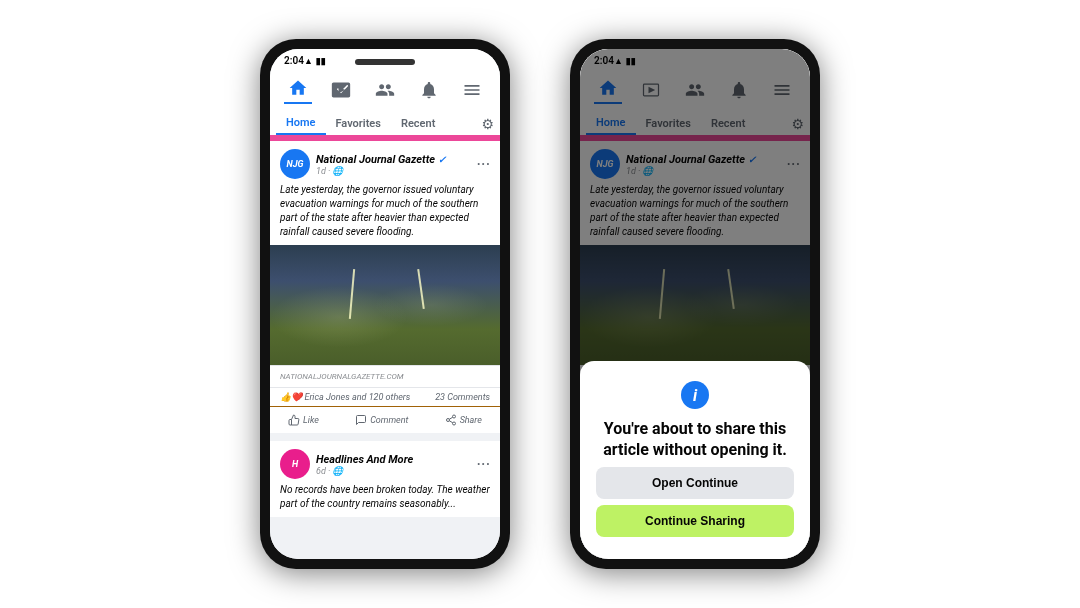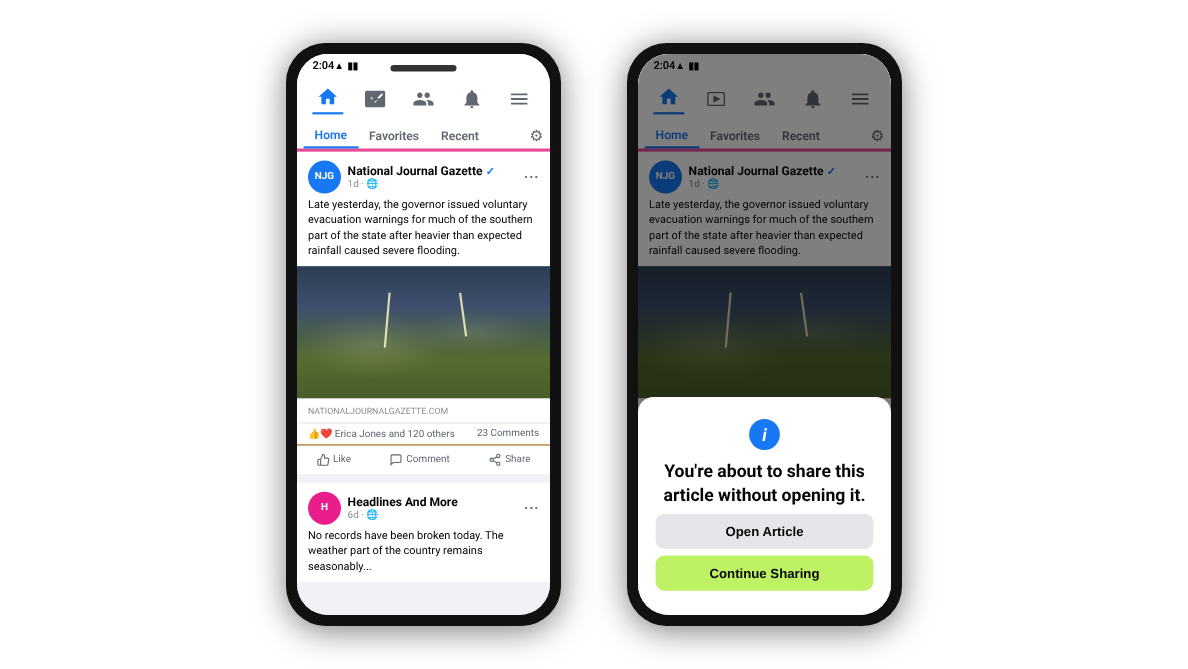--- a/index.html
+++ b/index.html
@@ -60,21 +60,21 @@
     .status-icons {
       display: flex;
       gap: 3px;
       align-items: center;
       font-size: 9px;
     }
 
     
     .nav-bar {
       background: #fff;
-      border-bottom: 3px solid #ec4899;
+      border-bottom: 6px solid #ec4899;
       padding: 0 6px;
     }
     .nav-icons {
       display: flex;
       justify-content: space-around;
       align-items: center;
       padding: 6px 0 4px;
     }
     .nav-icon {
       width: 28px;
@@ -116,20 +116,21 @@
     .feed {
       flex: 1;
       overflow: hidden;
       background: #f0f2f5;
     }
 
     
     .post-card {
       background: #fff;
       margin-bottom: 8px;
+      font-style: italic;
     }
     .post-header {
       display: flex;
       align-items: center;
       padding: 8px 10px 4px;
       gap: 6px;
     }
     .avatar {
       width: 30px;
       height: 30px;
@@ -522,18 +523,18 @@
         </div>
       </div>
     </div>
 
     <div class="modal-overlay">
       <div class="modal-sheet">
         <div class="modal-info-icon">
           <span>i</span>
         </div>
         <div class="modal-title">You're about to share this article without opening it.</div>
-        <button class="modal-btn modal-btn-primary">Open Article</button>
+        <button class="modal-btn modal-btn-primary">Open Continue</button>
         <button class="modal-btn modal-btn-secondary">Continue Sharing</button>
       </div>
     </div>
   </div>
 </div>
 
 </body></html>

